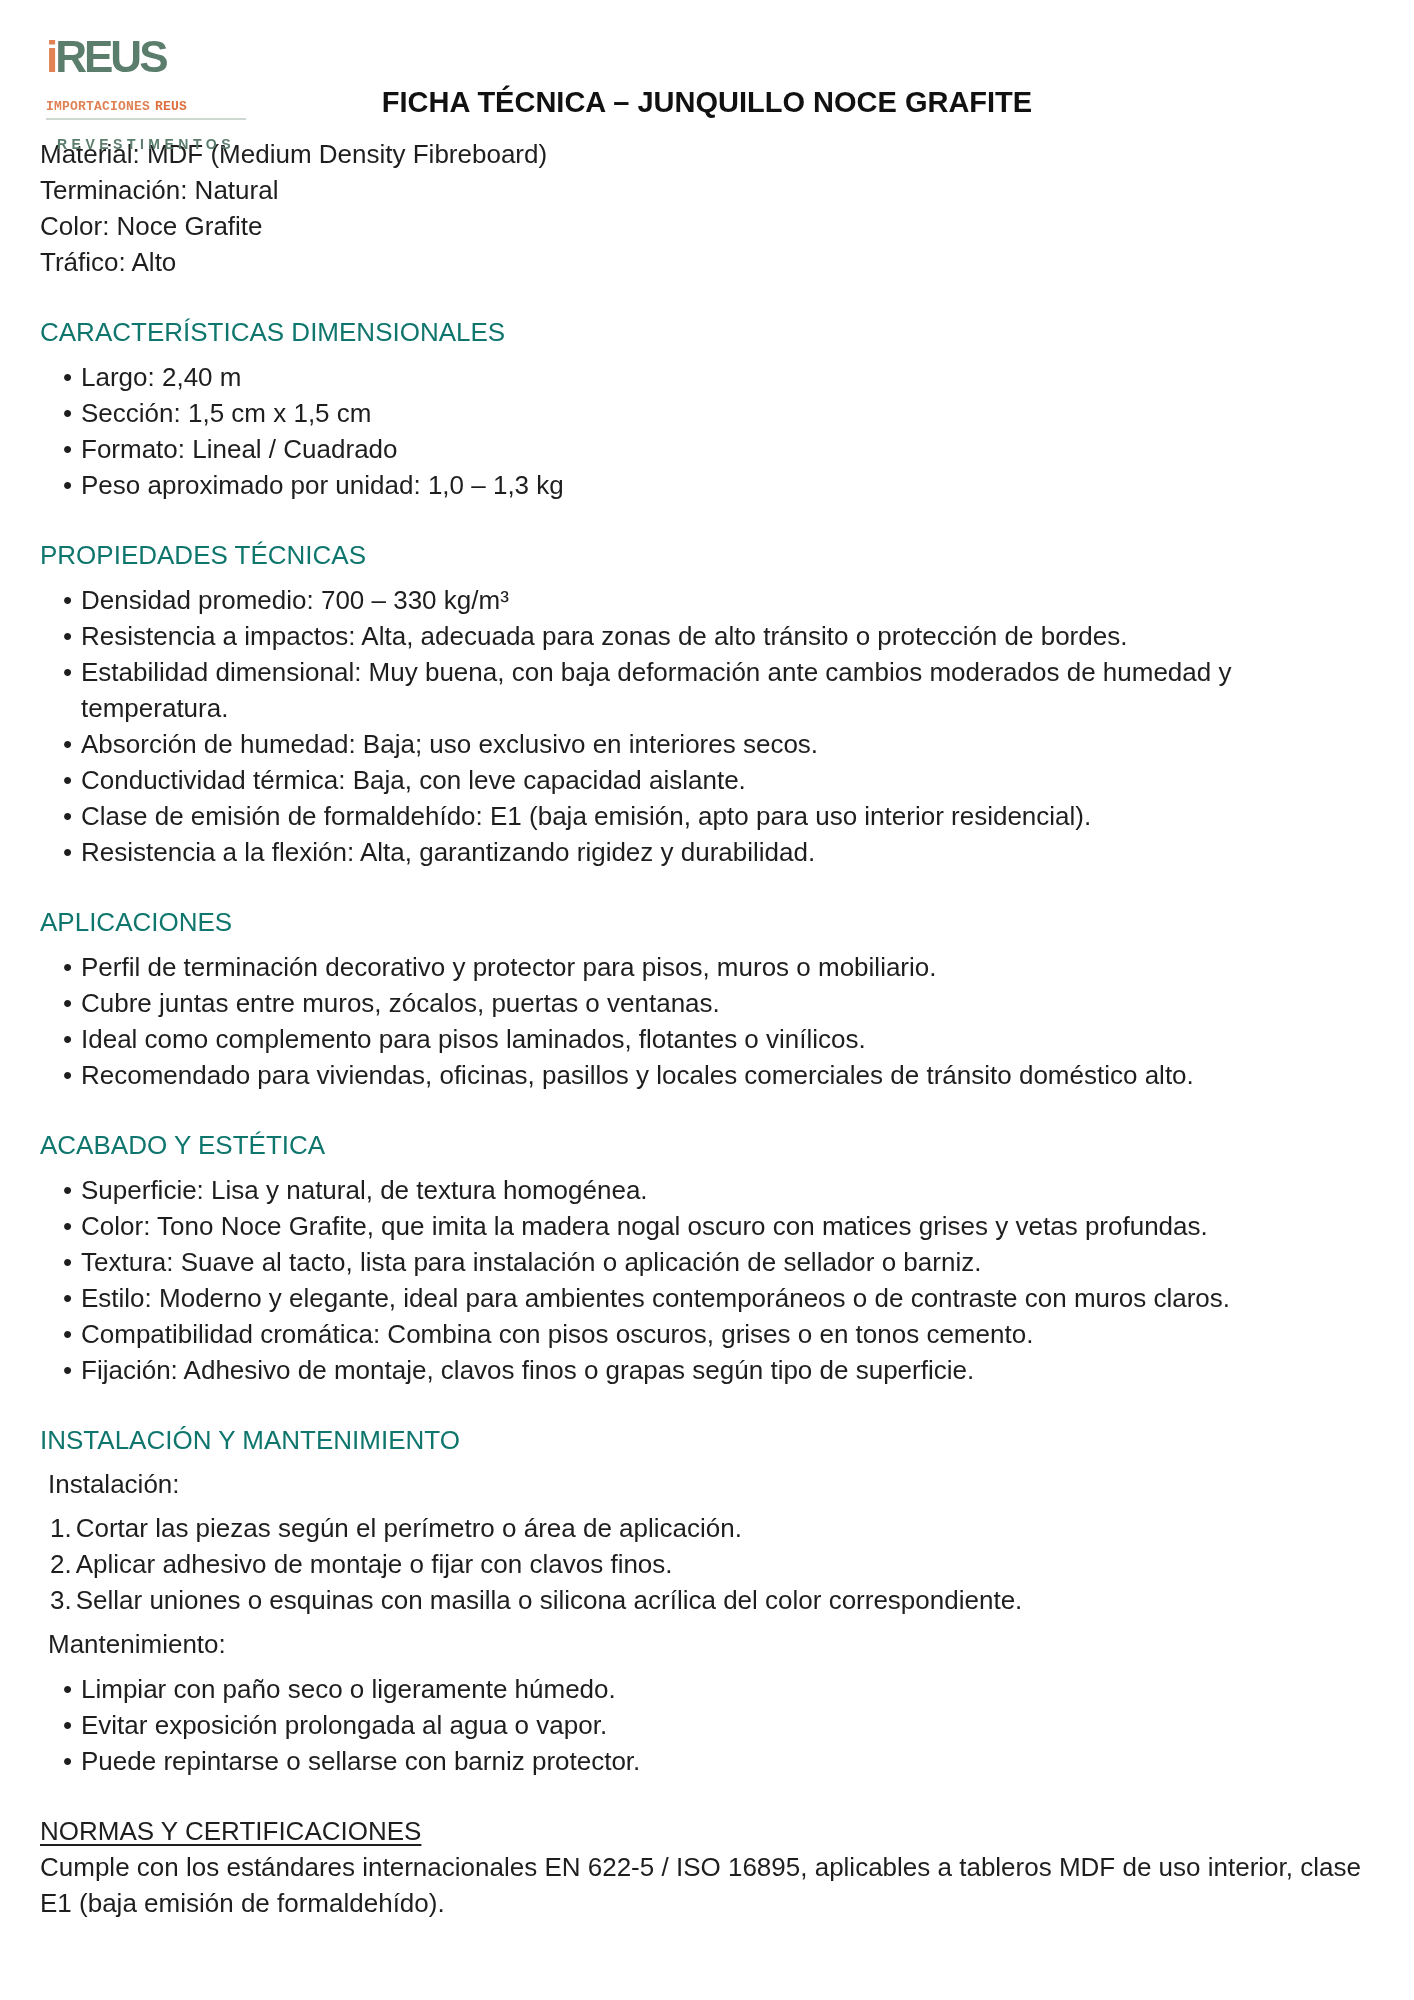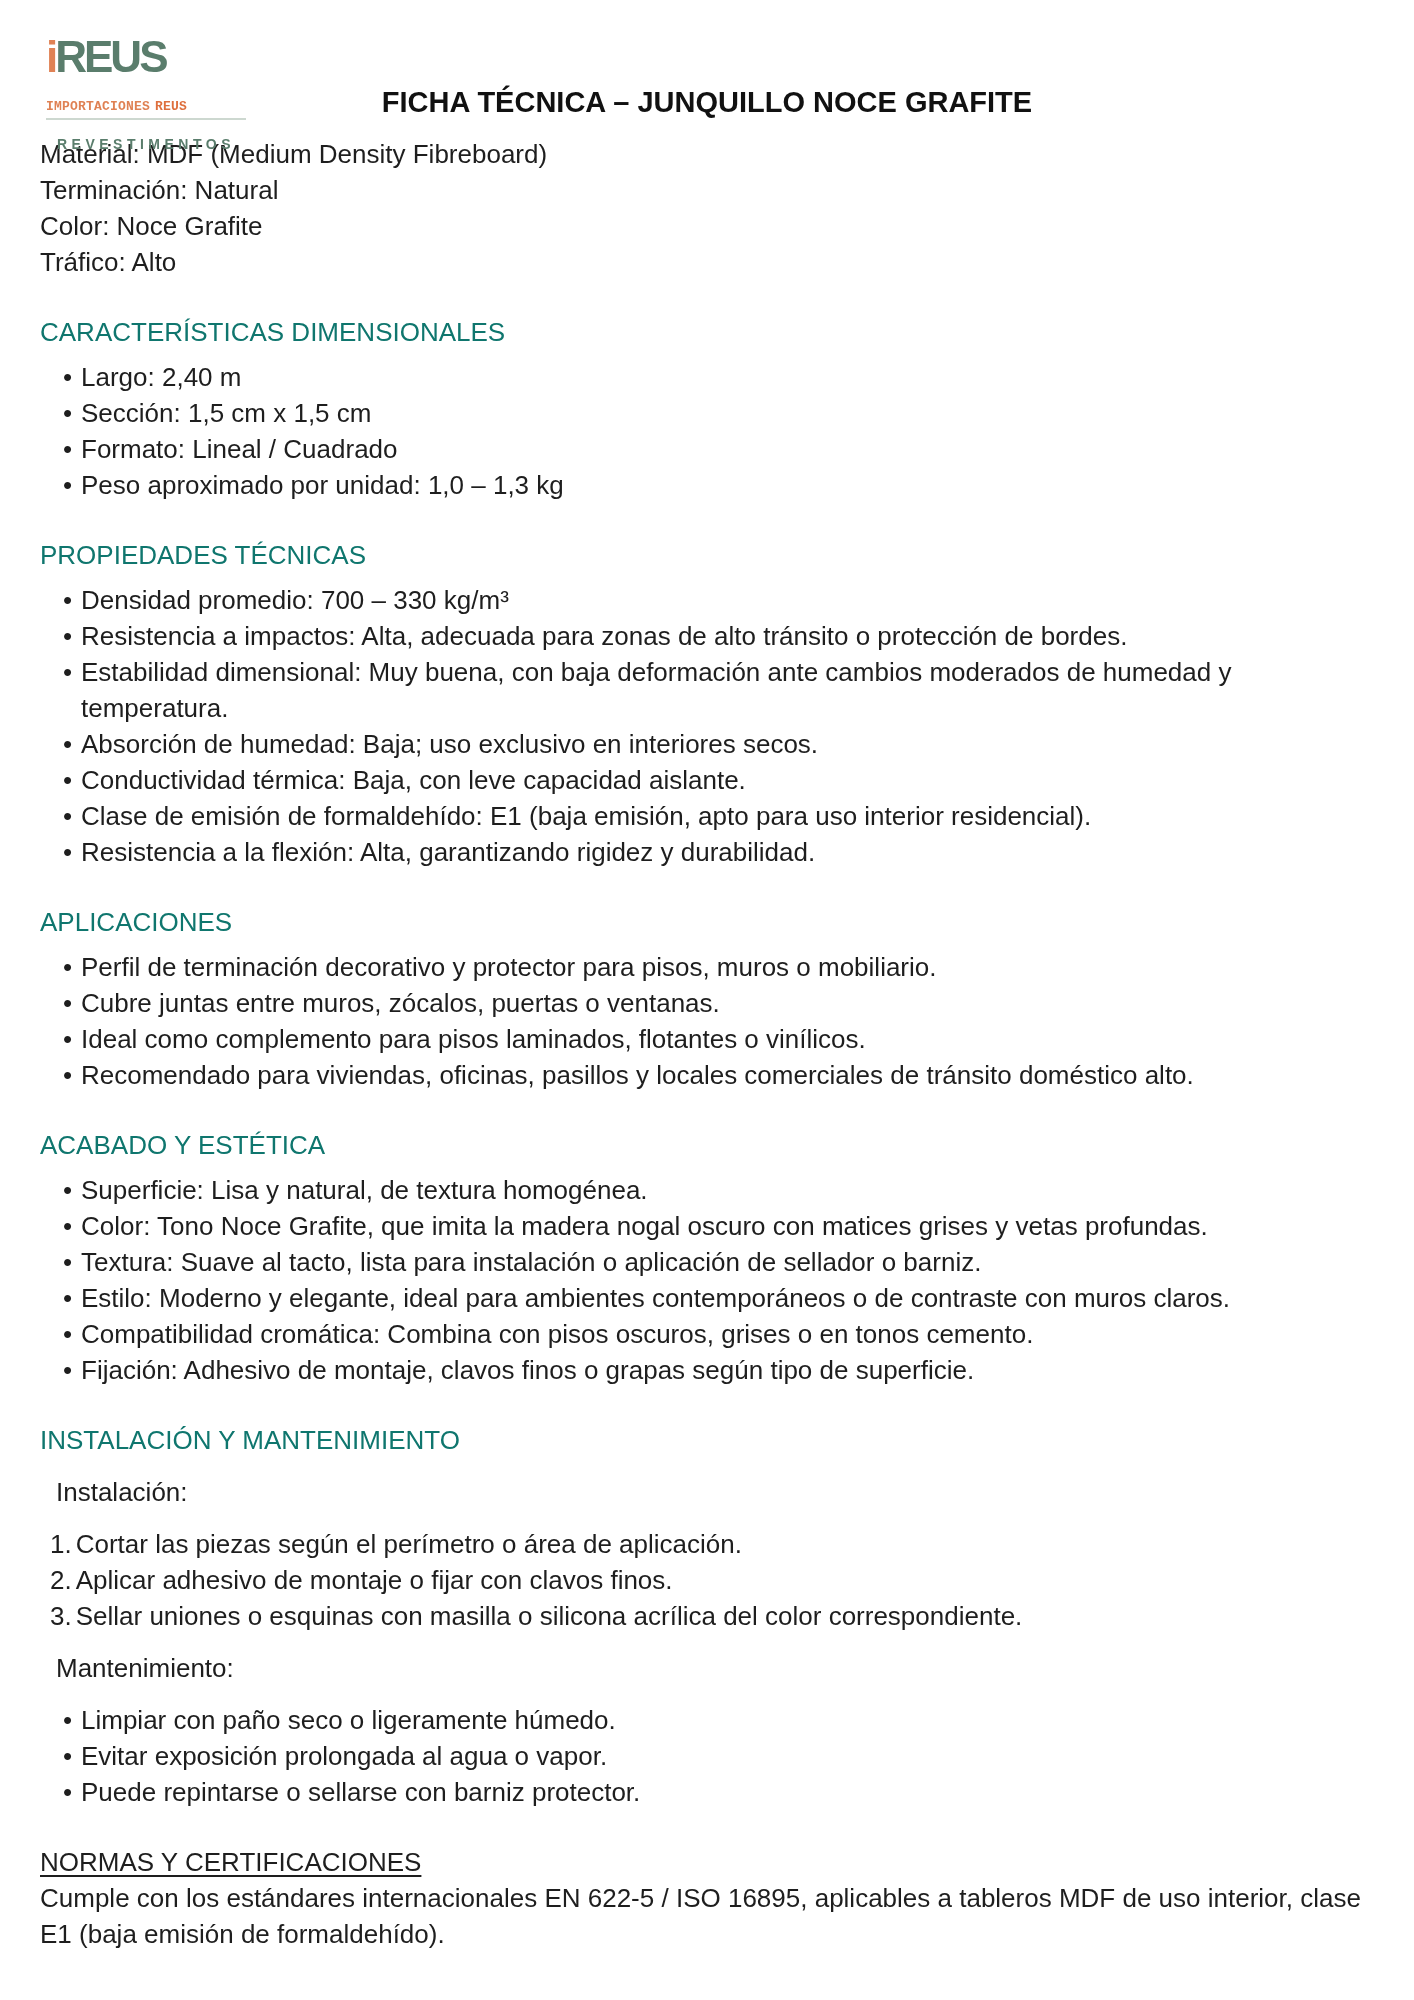--- a/index.html
+++ b/index.html
@@ -39,21 +39,21 @@
   .info { margin: 44px 0 0 40px; }
 
   .sec { margin-left: 40px; }
   .sec-heading { margin: 34px 0 0 0; font-size: 26px; line-height: 36px; font-weight: 400; color: #0f766e; }
   .sec-heading.underline { font-weight: 400; color: #1e1e1e; text-decoration: underline; text-underline-offset: 4px; }
 
   ul.blist { list-style: none; margin: 9px; padding: 0; max-width: 1252px; }
   ul.blist li { position: relative; padding-left: 32px; }
   ul.blist li::before { content: "\2022"; position: absolute; left: 14px; color: #1e1e1e; }
 
-  .sub-label { margin: 16px; }
+  .sub-label { margin: 8px; }
   .step { padding-left: 10px; max-width: 1252px; }
   .step-num { margin-right: 4px; }
 
   .para { margin: 0; max-width: 1350px; }
 </style>
 </head>
 <body>
 
 <div class="page">
 

